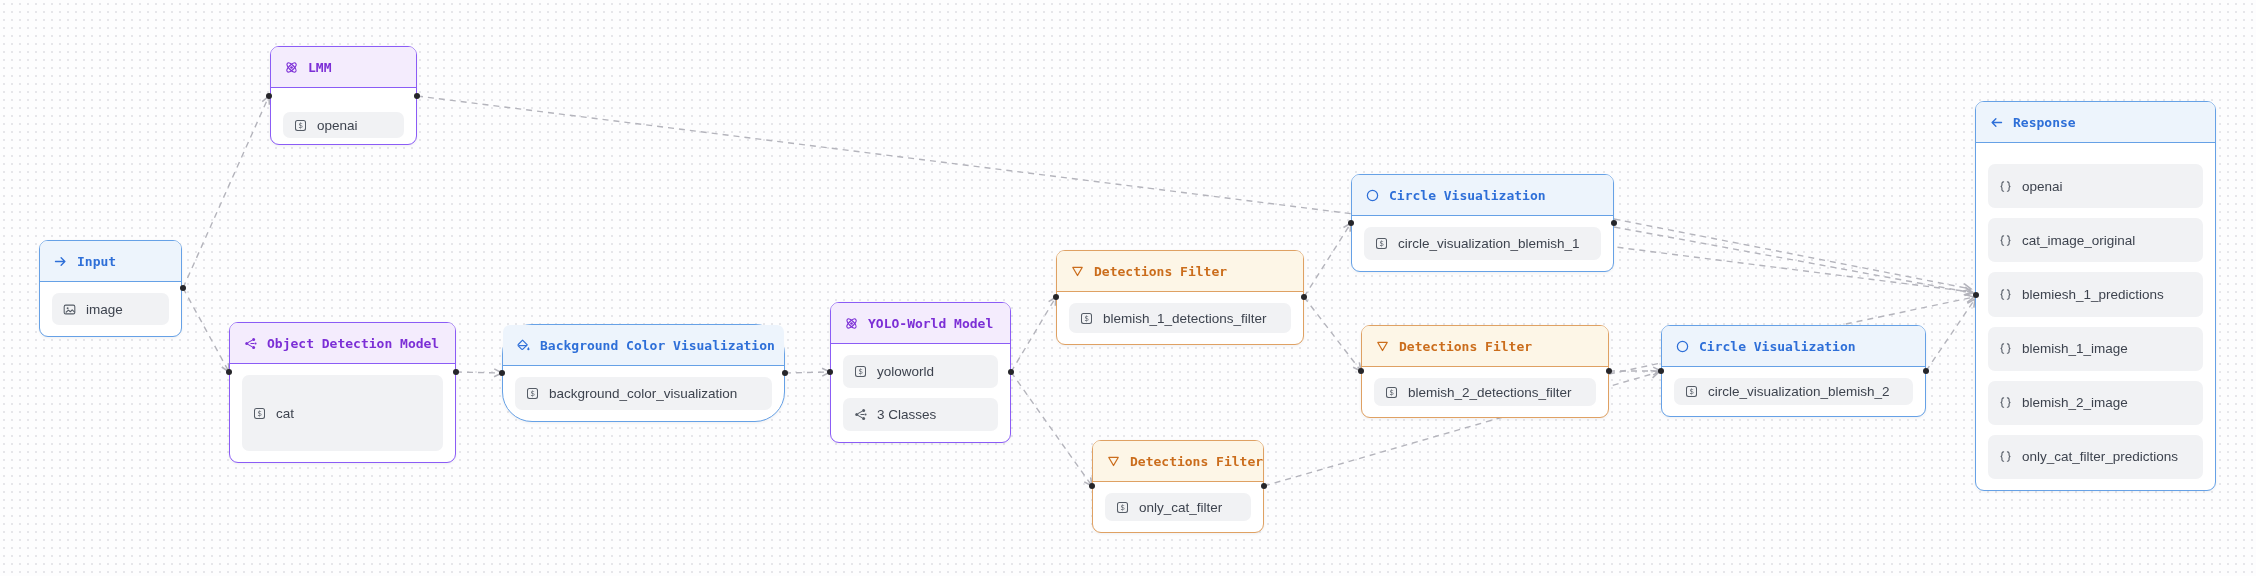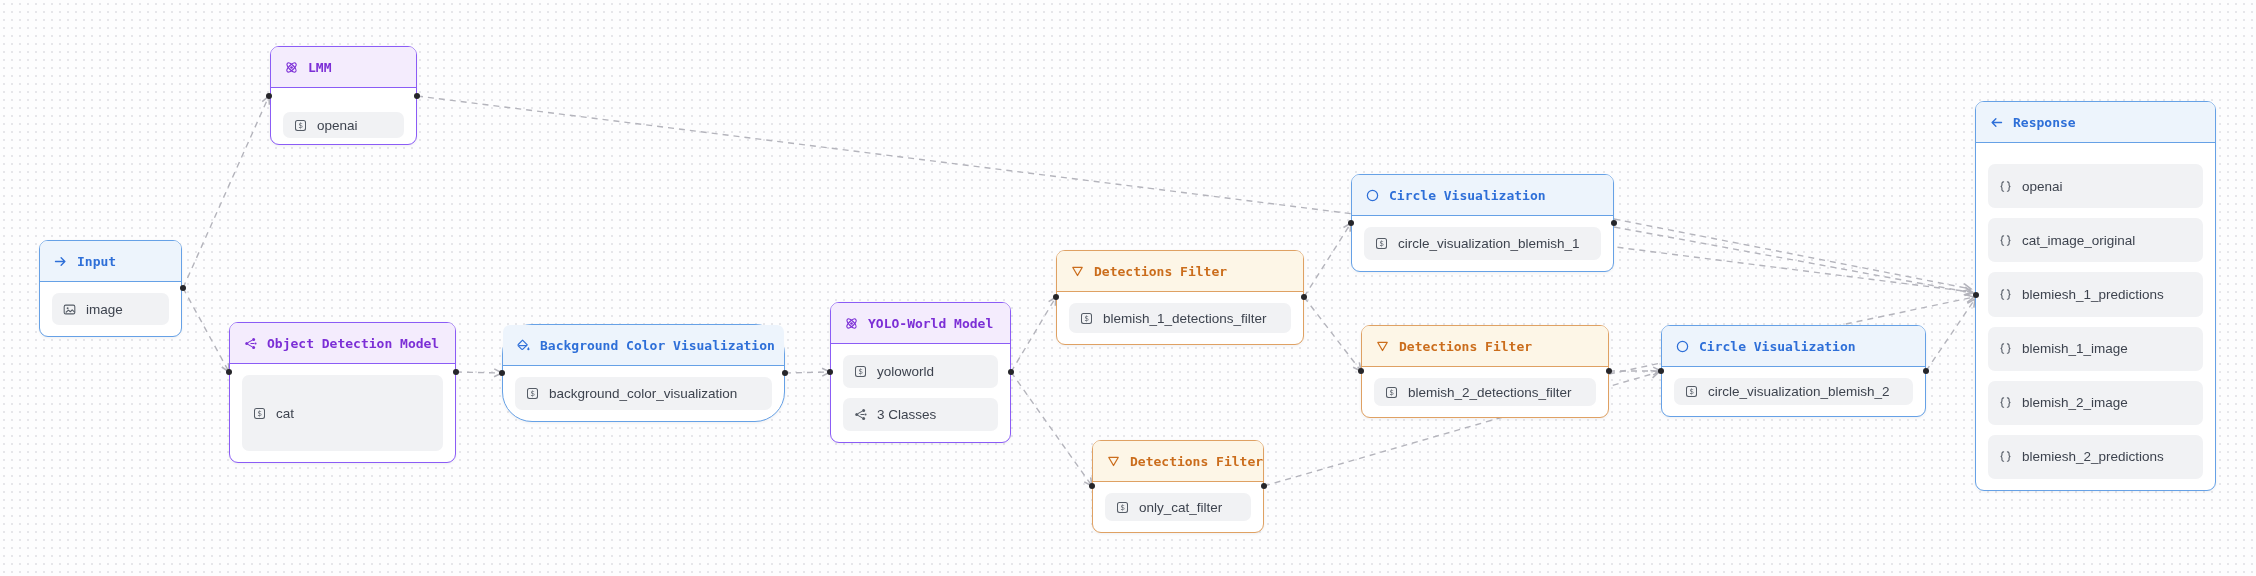--- a/index.html
+++ b/index.html
@@ -362,21 +362,21 @@
             </span>
             <span>blemish_2_image</span>
           </div>
           <div class="pill">
             <span class="icon">
               <svg viewBox="0 0 24 24" fill="none" stroke="currentColor" stroke-width="1.8" stroke-linecap="round">
                 <path d="M9 4.5c-2 0-2.7.8-2.7 2.5v2.6c0 1.4-.6 2.1-2 2.4 1.4.3 2 1 2 2.4v2.6c0 1.7.7 2.5 2.7 2.5"></path>
                 <path d="M15 4.5c2 0 2.7.8 2.7 2.5v2.6c0 1.4.6 2.1 2 2.4-1.4.3-2 1-2 2.4v2.6c0 1.7-.7 2.5-2.7 2.5"></path>
               </svg>
             </span>
-            <span>blemiesh_2_predictions</span>
+            <span>only_cat_filter_predictions</span>
           </div>
         </div>
       </div>
     </div>
   <svg id="handle-layer" class="layer">
     <g id="handle-group">
         <circle cx="183" cy="288" r="3" fill="#26262a"></circle>
         <circle cx="269" cy="96" r="3" fill="#26262a"></circle>
         <circle cx="417" cy="96" r="3" fill="#26262a"></circle>
         <circle cx="229" cy="372" r="3" fill="#26262a"></circle>

